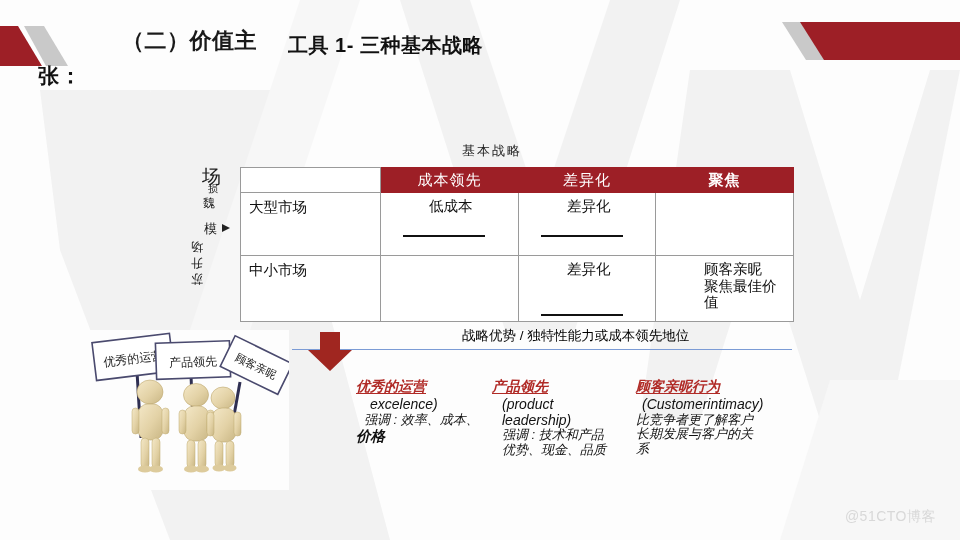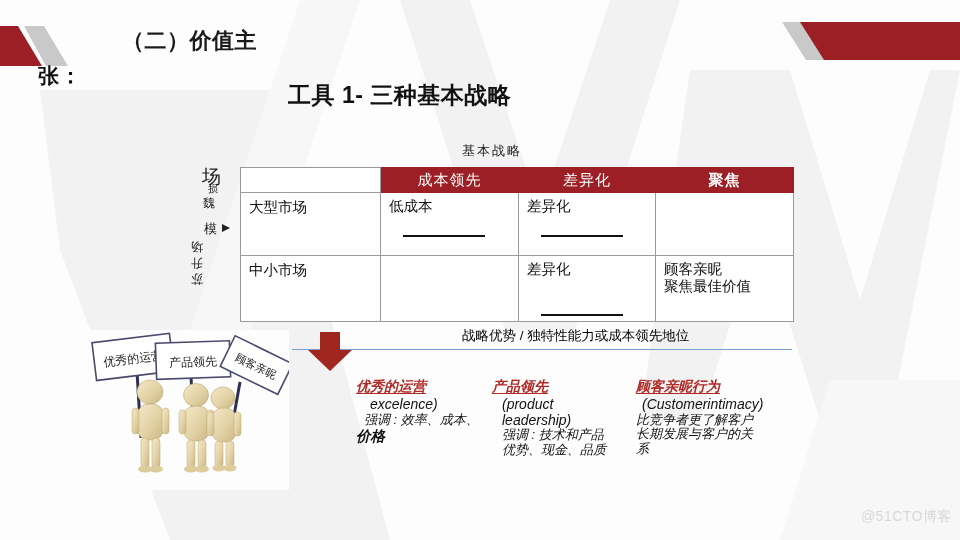--- a/index.html
+++ b/index.html
@@ -20,23 +20,22 @@
   
   .title-zone{position:absolute;left:0;top:0;width:960px;height:100px;z-index:5;}
   .title-a{
     position:absolute;left:122px;top:26px;
     font-size:22px;font-weight:bold;color:#1a1a1a;letter-spacing:.5px;
     white-space:nowrap;
     text-align:center;
   }
   .title-b{
     position:absolute;left:288px;top:32px;
-    font-size:23px;font-weight:bold;color:#111;letter-spacing:.5px;
+    font-size:20px;font-weight:bold;color:#111;letter-spacing:.5px;
     white-space:nowrap;
-    margin-top:48px;
   }
   .title-c{
     position:absolute;left:38px;top:62px;
     font-size:21px;font-weight:bold;color:#111;letter-spacing:1px;
     white-space:nowrap;
   }
 
   
   .table-caption{
     position:absolute;left:462px;top:142px;
@@ -76,21 +75,21 @@
     font-size:15px;height:24px;vertical-align:middle;padding:0 0;
     letter-spacing:1px;
   }
   .matrix .hdr.bold{font-weight:bold;}
   .matrix .corner{background:#fff;border-color:#9a9a9a;}
   .col-a{width:140px;}
   .col-b{width:138px;}
   .col-c{width:137px;}
   .col-d{width:138px;}
   .r-body td{height:52px;}
-  .cell-txt{display:block;line-height:1.15;}
+  .cell-txt{display:block;line-height:1.15;margin-left:40px;}
   .cell-rule{
     display:block;border-bottom:2.4px solid #111;
     width:82px;margin:20px 0 0 14px;
   }
   .cell-rule.r2{margin-top:36px;}
   .multiline{line-height:1.15;}
 
   
   .flow{position:absolute;left:0;top:315px;width:960px;height:60px;z-index:5;}
   .blue-line{
@@ -127,21 +126,21 @@
   .d3 .d-en{text-indent:6px;}
   .d1 .d-cn{text-indent:8px;}
   .d2 .d-cn{text-indent:10px;}
 
   
   .illus{position:absolute;left:84px;top:330px;width:205px;height:160px;z-index:4;}
   .illus svg{display:block;}
 
   
   .watermark{
-    position:absolute;right:8px;bottom:14px;z-index:6;
+    position:absolute;right:24px;bottom:14px;z-index:6;
     color:#d8d8d8;font-size:14px;letter-spacing:.5px;
   }
 </style>
 </head>
 <body>
 
 <div class="bg-layer">
   <svg viewBox="0 0 960 540" xmlns="http://www.w3.org/2000/svg">
     <rect x="0" y="0" width="960" height="540" fill="#fdfdfd"></rect>
     <g fill="#f2f2f2">

